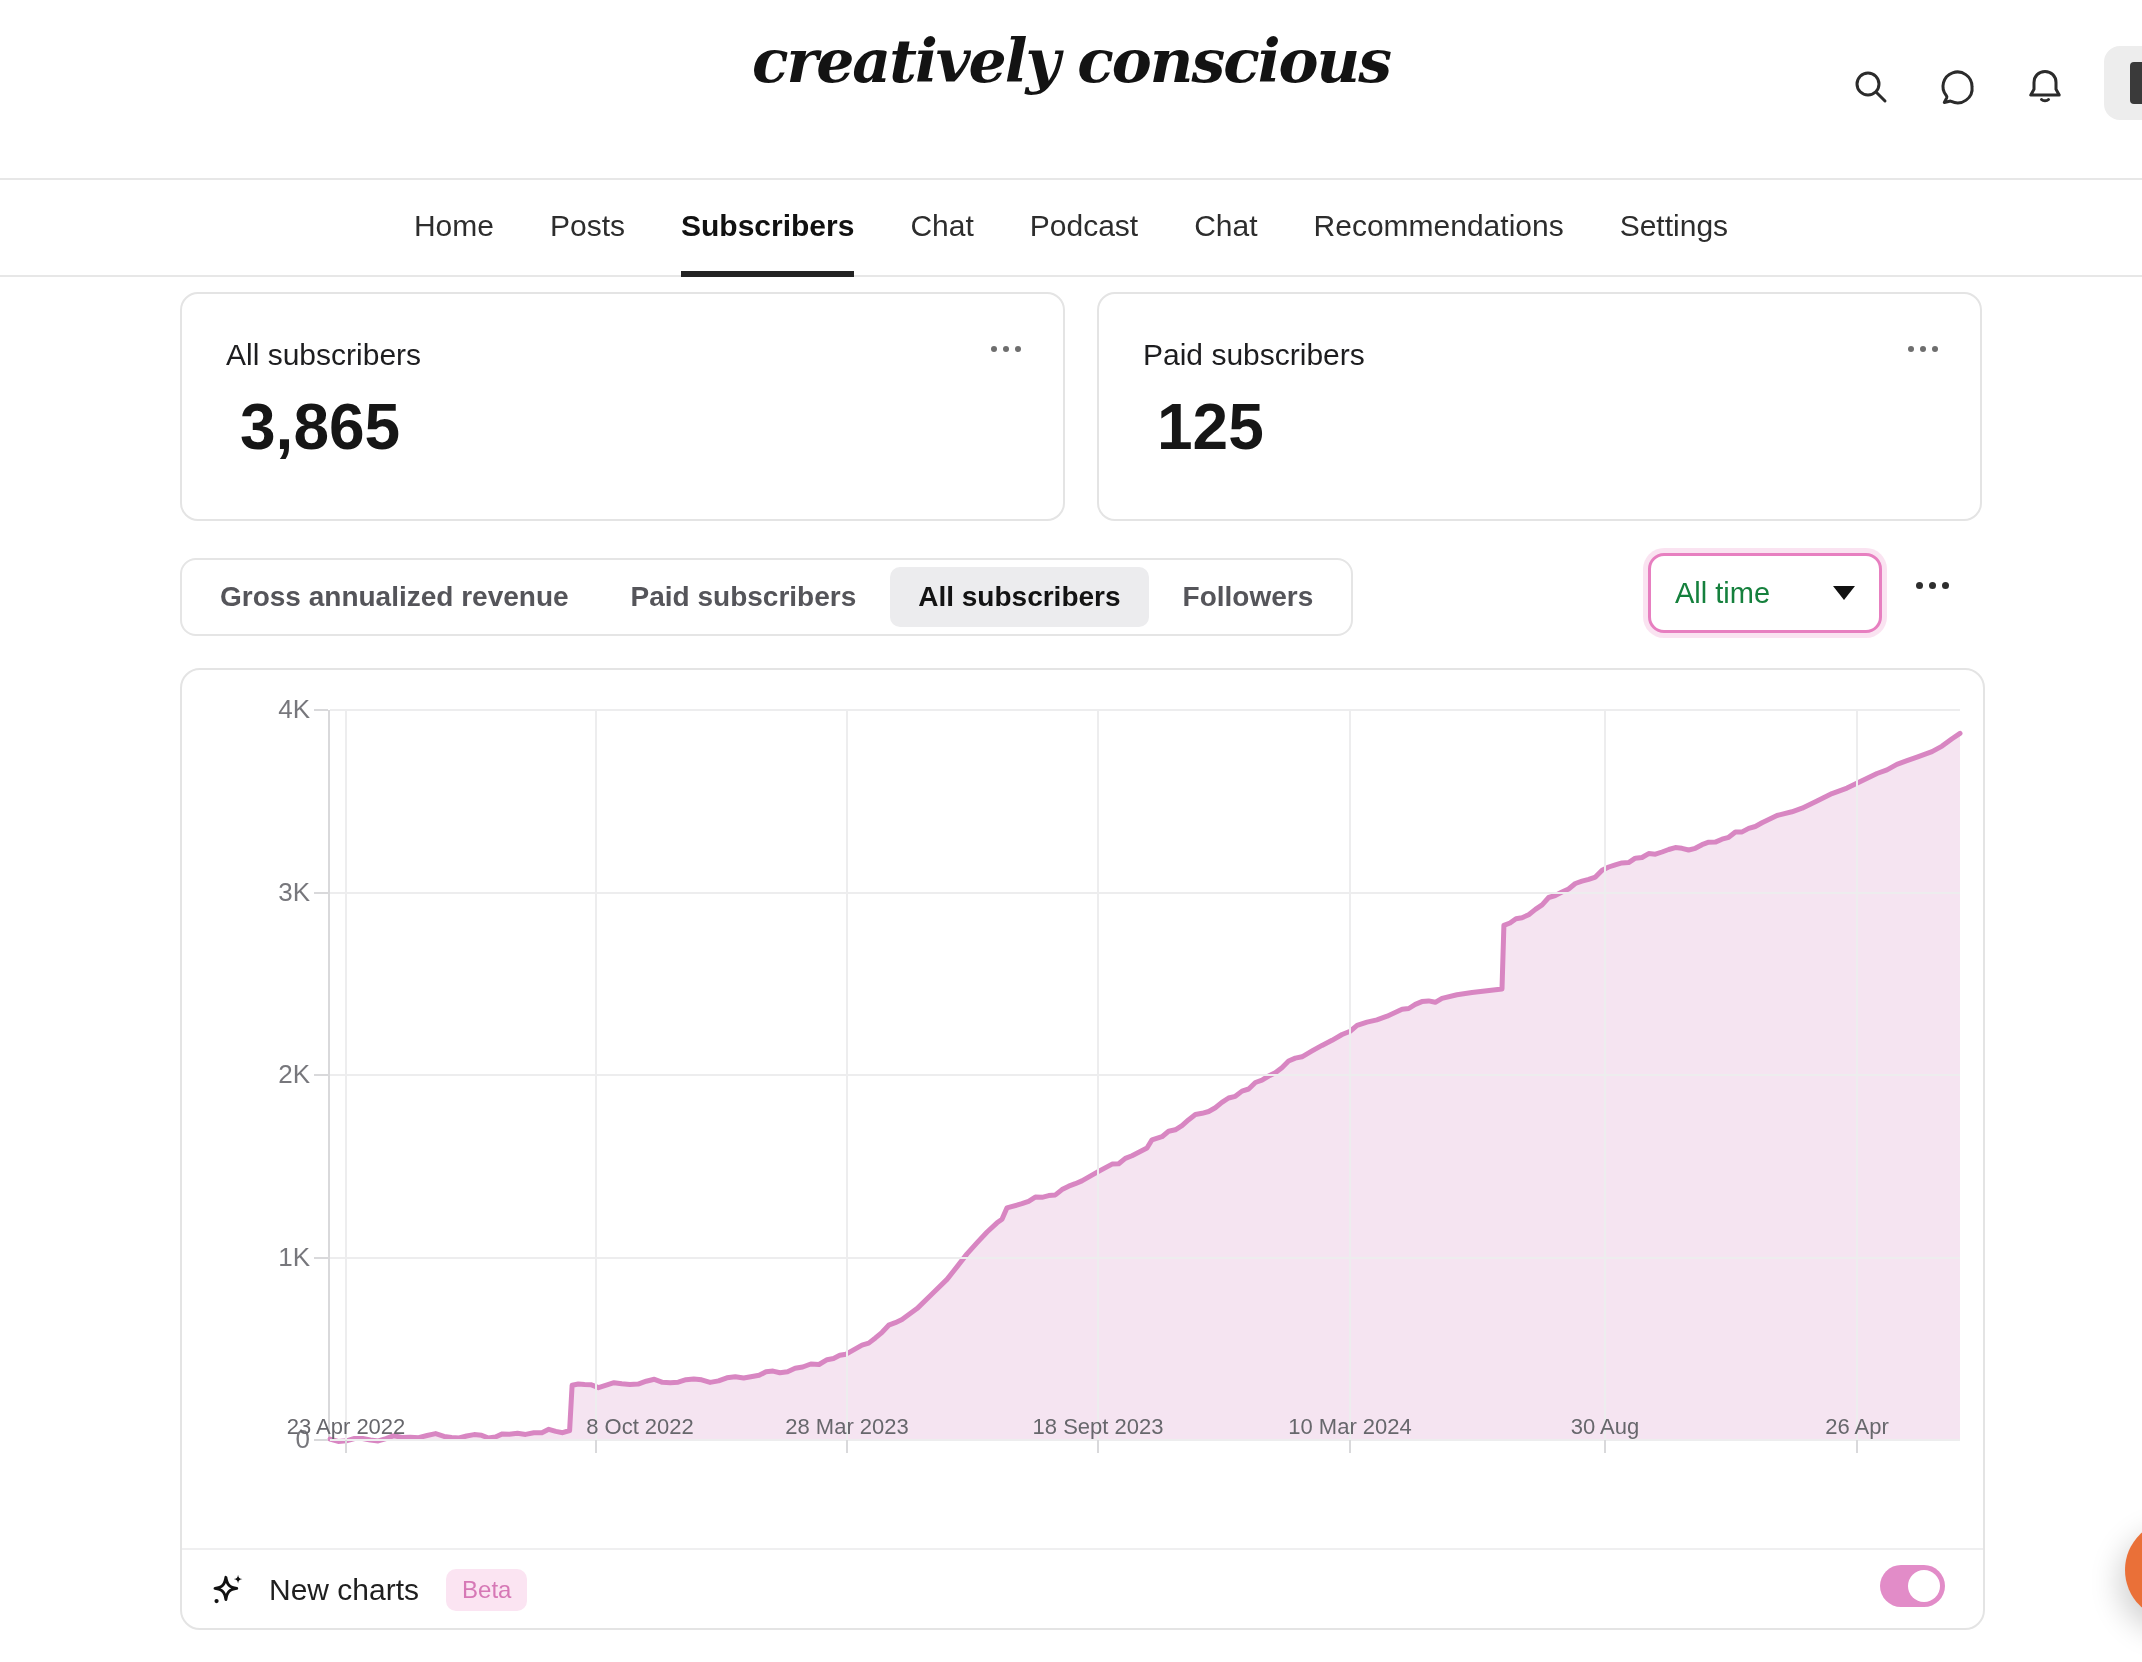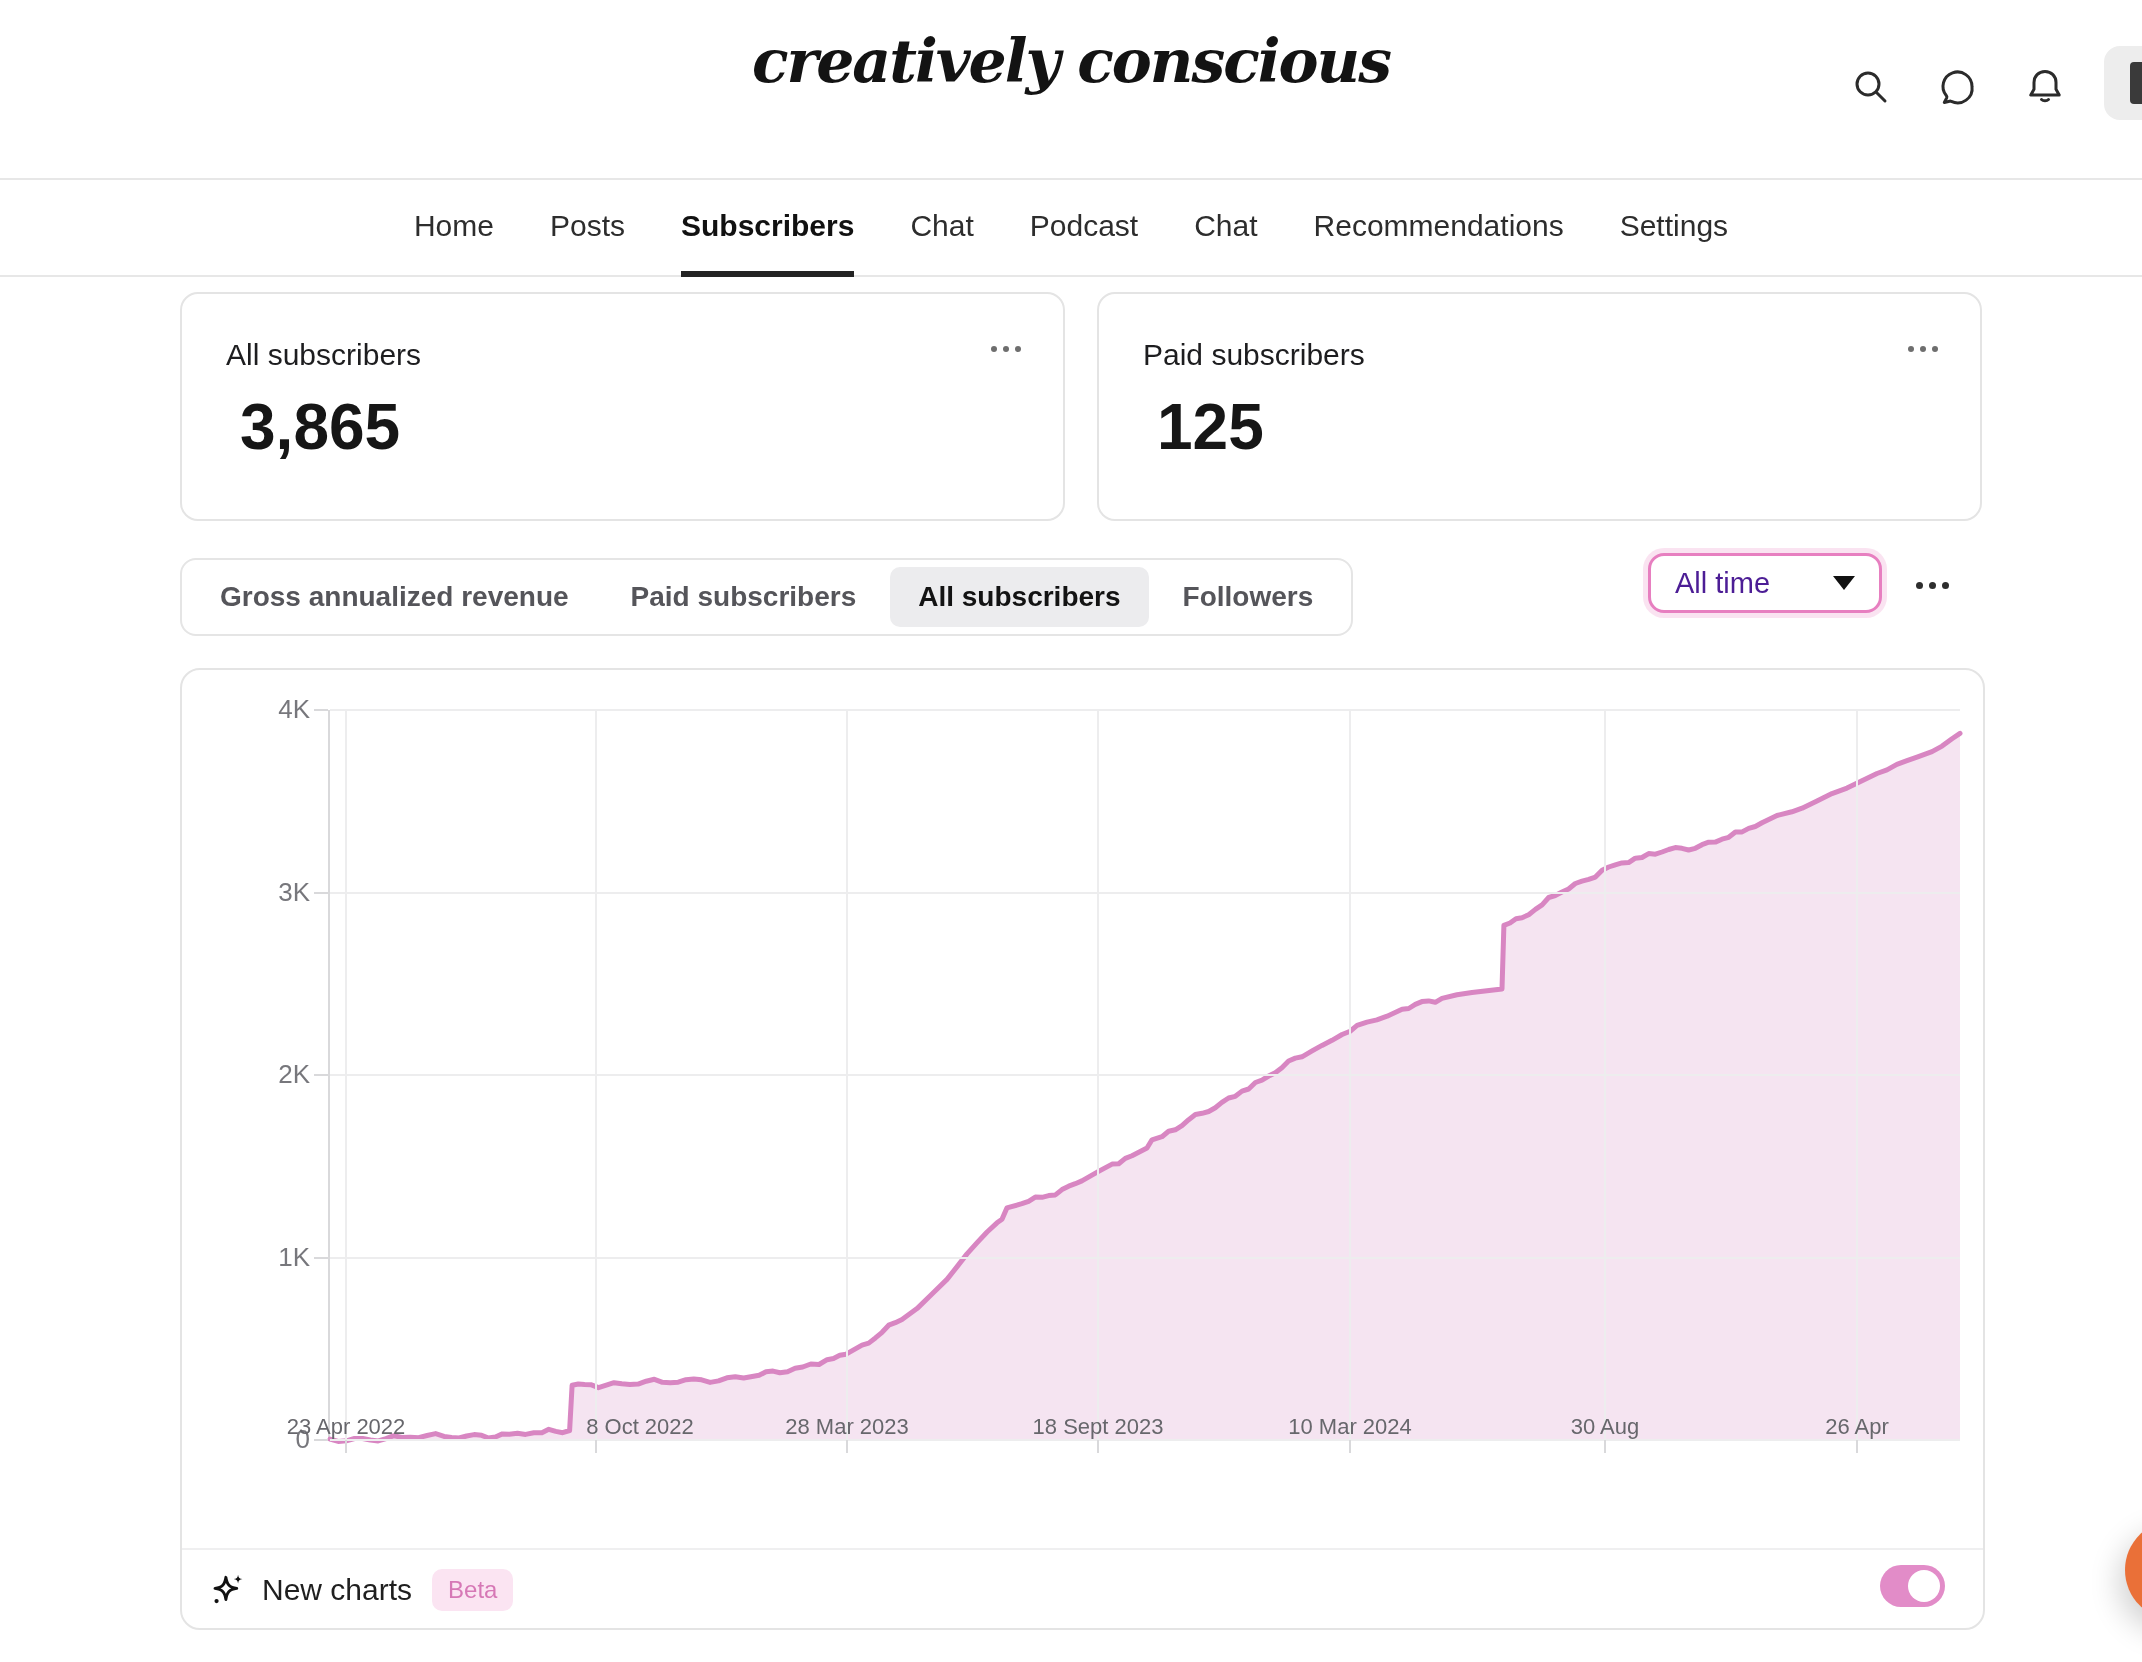--- a/index.html
+++ b/index.html
@@ -37,25 +37,25 @@
   .card-menu { position:absolute; right:42px; top:52px; }
   .dots.dark i { background:#2e2e2e; width:7px; height:7px; }
 
   
   .metric-bar { position:absolute; left:180px; top:558px; height:78px;
                 border:2px solid #e5e5e5; border-radius:16px; background:#fff;
                 display:inline-flex; align-items:center; padding:0 10px; gap:6px; }
   .metric-tab { font-size:28px; font-weight:600; color:#55555a; padding:14px 28px;
                 border-radius:10px; cursor:pointer; white-space:nowrap; }
   .metric-tab.selected { color:#131313; background:#ececee; }
-  .time-select { position:absolute; left:1648px; top:553px; width:234px; height:60px;
+  .time-select { position:absolute; left:1648px; top:553px; width:234px; height:80px;
                  border:3px solid #e77fc0; border-radius:16px; background:#fff;
                  box-shadow:0 0 0 5px rgba(231,127,192,0.22);
                  display:flex; align-items:center; justify-content:space-between;
-                 padding:0 24px; font-size:29px; color:#4c1d95; cursor:pointer; }
+                 padding:0 24px; font-size:29px; color:#15803d; cursor:pointer; }
   .caret { width:0; height:0; border-left:11px solid transparent; border-right:11px solid transparent;
            border-top:14px solid #111; }
   .overflow-menu { position:absolute; left:1916px; top:582px; }
 
   
   .chart-card { position:absolute; left:180px; top:668px; width:1805px; height:962px;
                 border:2px solid #e4e4e4; border-radius:20px; background:#fff; overflow:hidden; }
   .plot { position:absolute; left:148px; top:40px; width:1630px; height:730px; }
   .gridline-h { position:absolute; left:0; right:0; height:2px; background:#ededee; }
   .gridline-v { position:absolute; top:0; bottom:0; width:2px; background:#ededee; }
@@ -63,21 +63,21 @@
   .ytick { position:absolute; left:-16px; width:14px; height:2px; background:#d9d9db; }
   .xtick { position:absolute; top:730px; width:2px; height:13px; background:#d9d9db; }
   .ylabel { position:absolute; left:0; width:128px; text-align:right; font-size:26px; color:#77777c; }
   .xlabel { position:absolute; top:744px; transform:translateX(-50%); font-size:22px;
             color:#67676c; white-space:nowrap; }
   .area-svg { position:absolute; left:0; top:0; width:1630px; height:730px; overflow:visible; }
   .watermark { position:absolute; top:714px; right:80px; display:flex; align-items:center;
                gap:14px; color:#9b8f9b; font-size:26px; letter-spacing:1px; white-space:nowrap; }
   .chart-divider { position:absolute; left:0; right:0; top:878px; height:2px; background:#efeff0; }
   .chart-footer { position:absolute; left:28px; top:880px; height:80px;
-                  display:flex; align-items:center; gap:16px; }
+                  display:flex; align-items:center; gap:23px; }
   .sparkle { width:36px; height:36px; }
   .new-charts-label { font-size:30px; color:#1f1f1f; font-weight:500; }
   .beta-badge { background:#fbe4f2; color:#d678b6; font-size:24px; padding:7px 16px;
                 border-radius:10px; margin-left:4px; }
   .toggle { position:absolute; left:1698px; top:895px; width:65px; height:42px;
             border-radius:21px; background:#e28cc8; cursor:pointer; }
   .toggle .knob { position:absolute; right:5px; top:5px; width:32px; height:32px;
                   border-radius:50%; background:#fff; }
 
   

